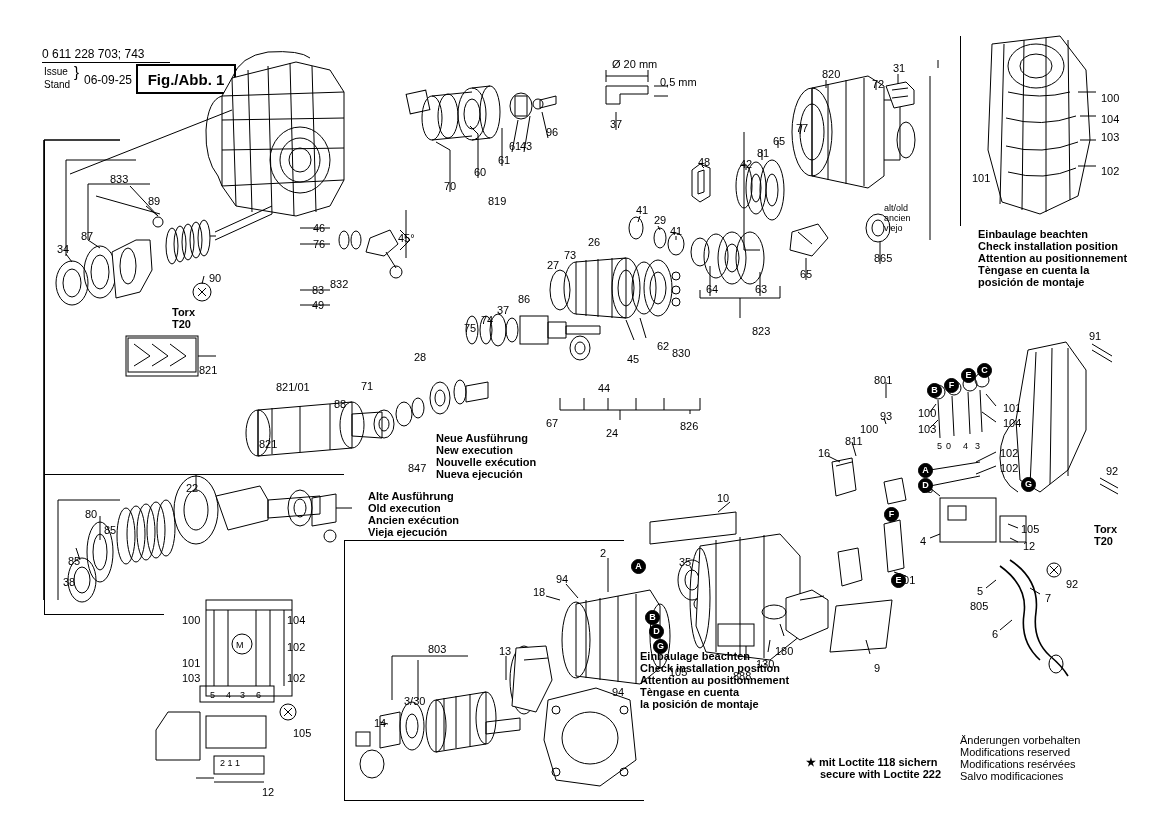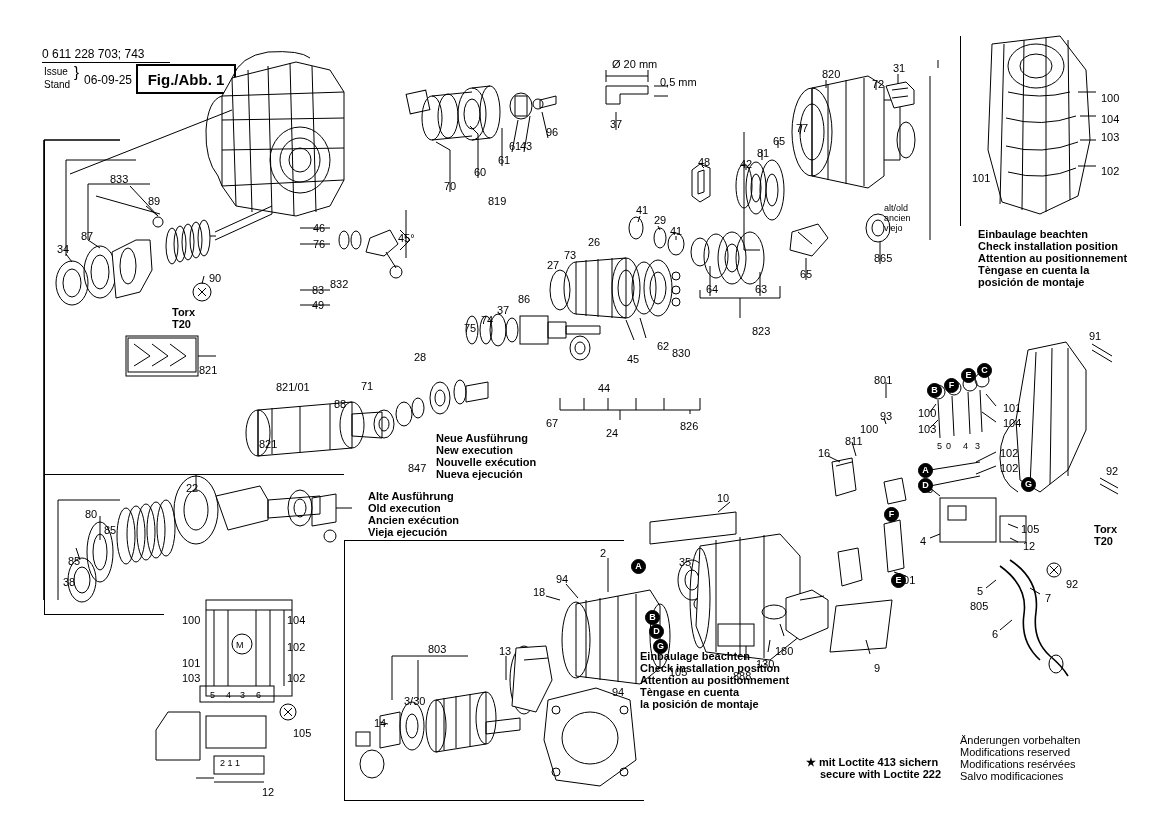--- a/index.html
+++ b/index.html
@@ -420,21 +420,21 @@
   <div class="lbl b" style="left:368px;top:502px;">Old execution</div>
   <div class="lbl b" style="left:368px;top:514px;">Ancien exécution</div>
   <div class="lbl b" style="left:368px;top:526px;">Vieja ejecución</div>
 
   <div class="lbl b" style="left:640px;top:650px;">Einbaulage beachten</div>
   <div class="lbl b" style="left:640px;top:662px;">Check installation position</div>
   <div class="lbl b" style="left:640px;top:674px;">Attention au positionnement</div>
   <div class="lbl b" style="left:640px;top:686px;">Tèngase en cuenta</div>
   <div class="lbl b" style="left:640px;top:698px;">la posición de montaje</div>
 
-  <div class="lbl b" style="left:806px;top:756px;">★ mit Loctite 413 sichern</div>
+  <div class="lbl b" style="left:806px;top:756px;">★ mit Loctite 118 sichern</div>
   <div class="lbl b" style="left:820px;top:768px;">secure with Loctite 222</div>
 
   <div class="lbl" style="left:960px;top:734px;">Änderungen vorbehalten</div>
   <div class="lbl" style="left:960px;top:746px;">Modifications reserved</div>
   <div class="lbl" style="left:960px;top:758px;">Modifications resérvées</div>
   <div class="lbl" style="left:960px;top:770px;">Salvo modificaciones</div>
 
   <div class="lbl xs" style="left:236px;top:639px;">M</div>
   <div class="lbl xs" style="left:210px;top:689px;">5</div>
   <div class="lbl xs" style="left:226px;top:689px;">4</div>

